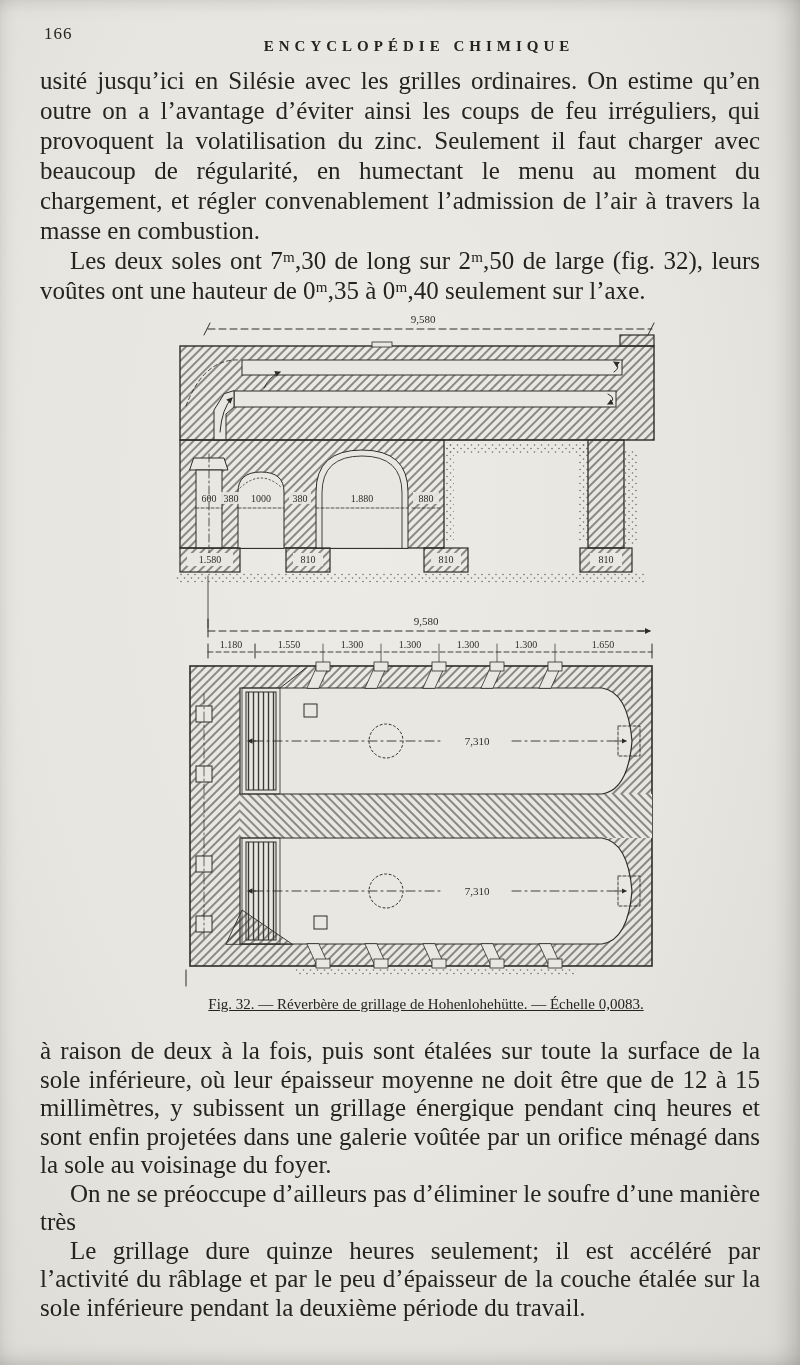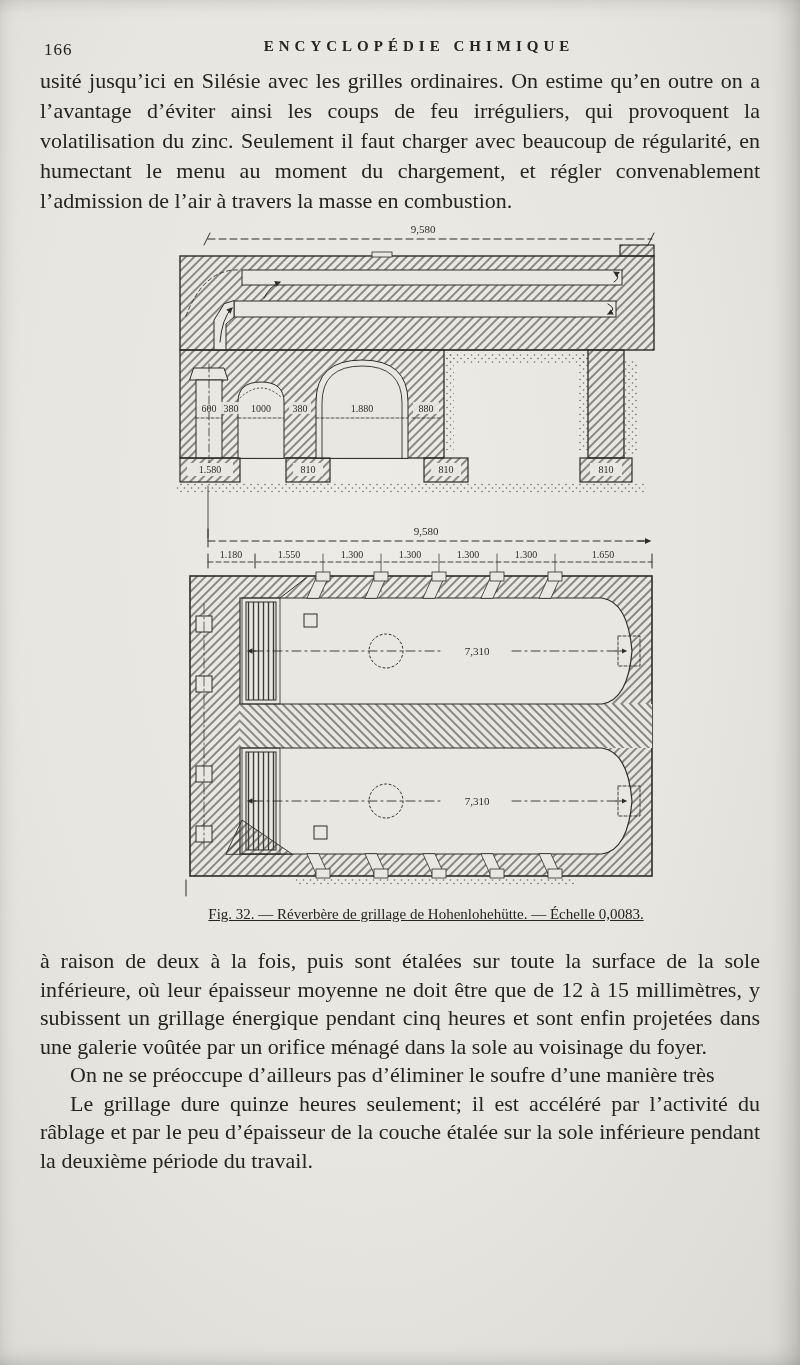--- a/index.html
+++ b/index.html
@@ -9,44 +9,45 @@
     color:#26241f;
     background:radial-gradient(ellipse at 45% 38%, #edebe6 0%, #e7e5e0 55%, #dbd9d4 100%);
     box-shadow:inset -20px 0 26px -14px rgba(0,0,0,.20),
                inset 14px 0 20px -14px rgba(0,0,0,.10),
                inset 0 -16px 22px -14px rgba(0,0,0,.14),
                inset 0 16px 22px -16px rgba(0,0,0,.10);
     overflow:hidden;
     position:relative;
   }
   .page-head{position:relative;height:66px;}
-  .page-number{position:absolute;left:44px;top:40px;font-size:17px;letter-spacing:1px;}
+  .page-number{position:absolute;left:44px;top:24px;font-size:17px;letter-spacing:1px;}
   .running-title{position:absolute;left:0;right:0;top:38px;text-align:center;
     font-size:15px;font-weight:bold;letter-spacing:5px;padding-left:38px;}
   .body-text{margin:0 40px;text-align:justify;}
-  .body-text p{margin:0;font-size:22px;line-height:30px;}
+  .body-text p{margin:0;font-size:25px;line-height:30px;}
   .body-text.post p{line-height:28.5px;}
   .indent{text-indent:30px;}
   .noindent{text-indent:0;}
   .figure-wrap{margin:4px 0 0 176px;width:505px;text-decoration:underline;}
   .figure-caption{margin:2px 0 24px -60px;text-align:center;font-size:15px;width:620px;}
   svg text{font-family:"Liberation Serif","DejaVu Serif",serif;fill:#2e2c28;}
   .dim{font-size:10px;text-anchor:middle;}
   .dimbig{font-size:11px;text-anchor:middle;}
 </style>
 </head>
 <body>
 
 <div class="page-head">
   <div class="page-number">166</div>
   <div class="running-title">ENCYCLOPÉDIE CHIMIQUE</div>
 </div>
 
 <div class="body-text pre">
   <p class="noindent">usité jusqu’ici en Silésie avec les grilles ordinaires. On estime qu’en outre on a l’avantage d’éviter ainsi les coups de feu irréguliers, qui provoquent la volatilisation du zinc. Seulement il faut charger avec beaucoup de régularité, en humectant le menu au moment du chargement, et régler convenablement l’admission de l’air à travers la masse en combustion.</p>
+  <p class="indent">Les deux soles ont 7ᵐ,30 de long sur 2ᵐ,50 de large (fig. 32), leurs voûtes ont une hauteur de 0ᵐ,35 à 0ᵐ,40 seulement sur l’axe.</p>
 </div>
 
 <div class="figure-wrap">
 <svg width="505" height="680" viewBox="0 0 505 680">
   <defs>
     <pattern id="h1" width="6" height="6" patternUnits="userSpaceOnUse" patternTransform="rotate(45)">
       <line x1="3" y1="0" x2="3" y2="6" stroke="#3b3a36" stroke-width="1.1"></line>
     </pattern>
     <pattern id="h2" width="6" height="6" patternUnits="userSpaceOnUse" patternTransform="rotate(-45)">
       <line x1="3" y1="0" x2="3" y2="6" stroke="#3b3a36" stroke-width="1.1"></line>

